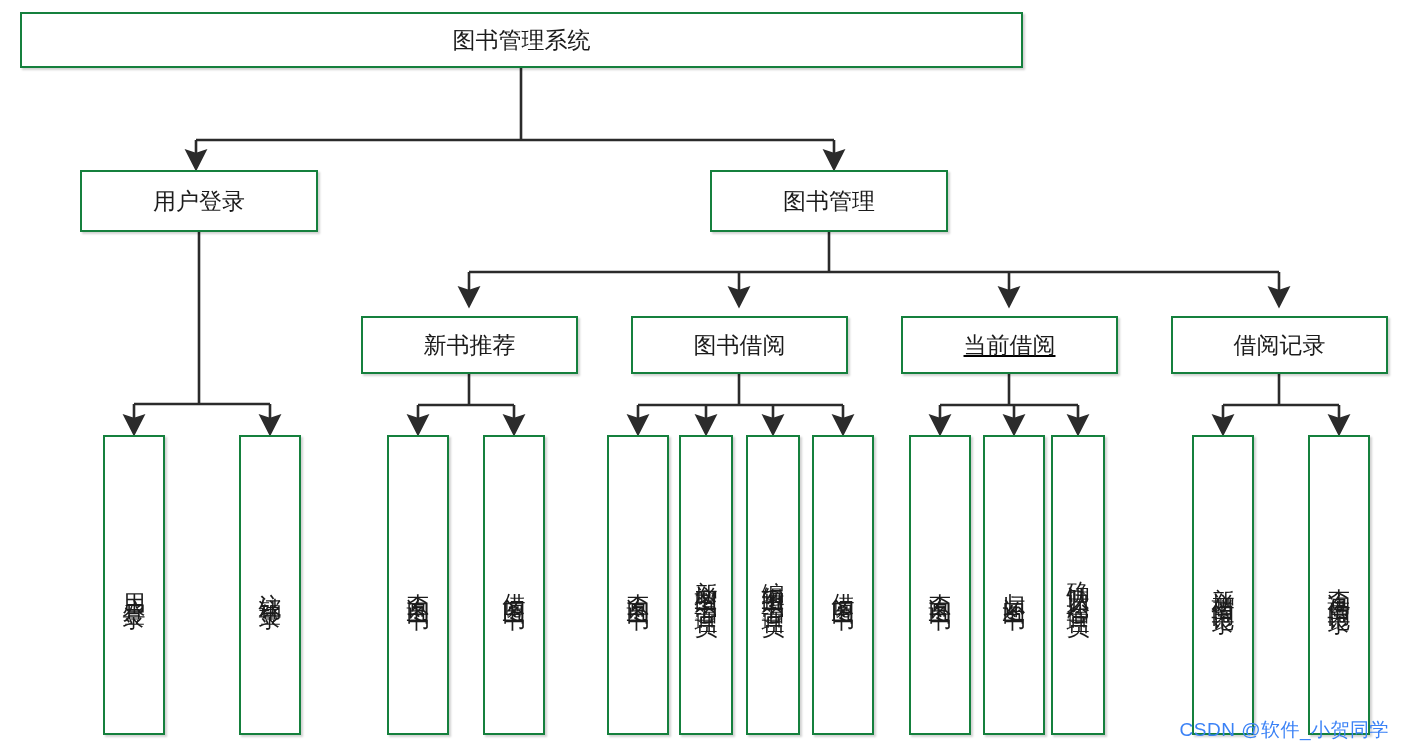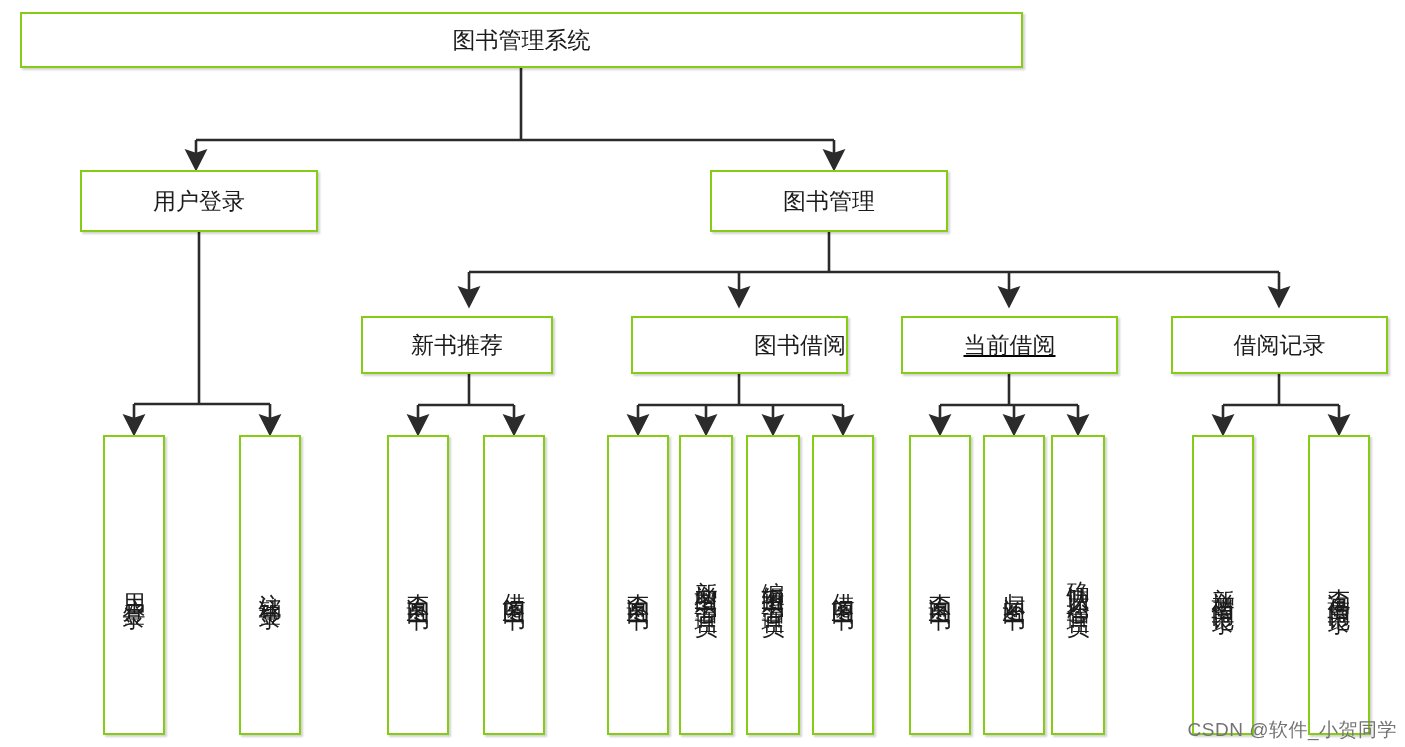--- a/index.html
+++ b/index.html
@@ -21,21 +21,21 @@
     position: absolute;
     left: 0;
     top: 0;
     width: 1405px;
     height: 747px;
   }
   .node {
     position: absolute;
     box-sizing: border-box;
     background: #ffffff;
-    border: 2px solid #84cc16;
+    border: 2px solid #15803d;
     display: flex;
     align-items: center;
     justify-content: center;
     box-shadow: 2px 2px 2px rgba(0,0,0,0.18);
   }
   .node .label {
     color: #1b1b1b;
     line-height: 1.15;
     text-align: center;
     white-space: nowrap;
@@ -53,24 +53,24 @@
   .node.vert .label {
     writing-mode: vertical-rl;
     text-orientation: upright;
     font-size: 23px;
     letter-spacing: 5px;
     line-height: 1;
     max-height: 100%;
   }
   .watermark {
     position: absolute;
-    right: 8px;
+    right: 16px;
     bottom: 4px;
     font-size: 19px;
-    color: #737373;
+    color: #3b82f6;
     letter-spacing: 0.5px;
     white-space: nowrap;
   }
 </style>
 </head>
 <body>
 
 <div id="canvas">
 
   <svg id="wires" viewBox="0 0 1405 747">
@@ -127,24 +127,24 @@
     <span class="label">图书管理系统</span>
   </div>
 
   <div class="node horiz" style="left:80px; top:170px; width:238px; height:62px;">
     <span class="label">用户登录</span>
   </div>
   <div class="node horiz" style="left:710px; top:170px; width:238px; height:62px;align-items:center;">
     <span class="label">图书管理</span>
   </div>
 
-  <div class="node horiz" style="left:361px; top:316px; width:192px; height:58px;">
+  <div class="node horiz" style="left:361px; top:316px; width:217px; height:58px;">
     <span class="label">新书推荐</span>
   </div>
-  <div class="node horiz" style="left:631px; top:316px; width:217px; height:58px;justify-content:flex-end;">
+  <div class="node horiz" style="left:631px; top:316px; width:217px; height:58px;">
     <span class="label">图书借阅</span>
   </div>
   <div class="node horiz" style="left:901px; top:316px; width:217px; height:58px;text-decoration:underline;">
     <span class="label">当前借阅</span>
   </div>
   <div class="node horiz" style="left:1171px; top:316px; width:217px; height:58px;">
     <span class="label">借阅记录</span>
   </div>
 
   <div class="node vert" style="left:103px; top:435px; width:62px; height:300px;">

